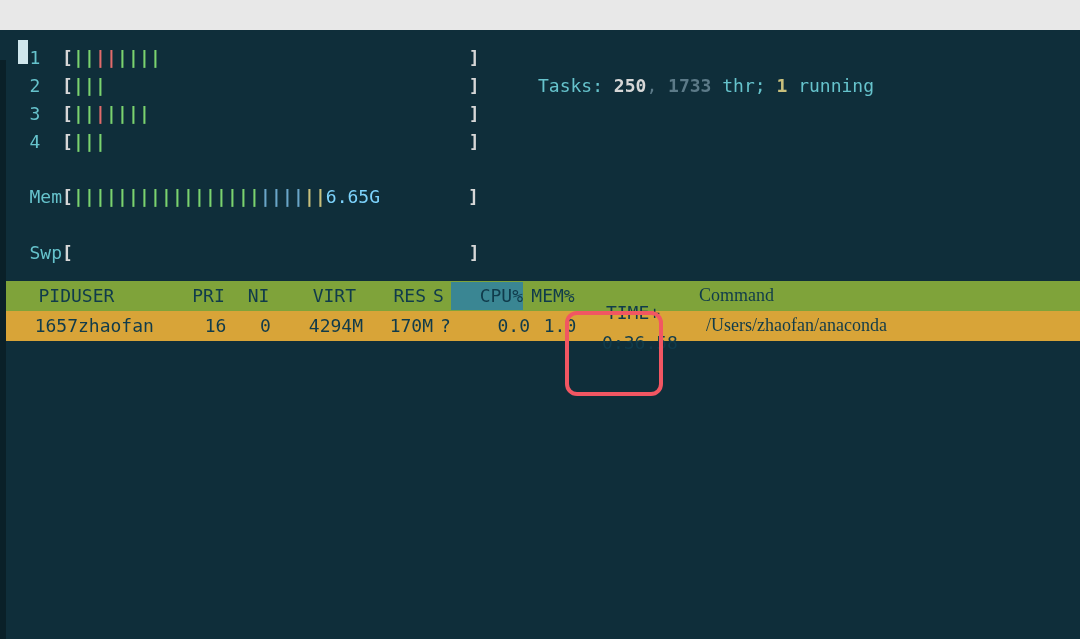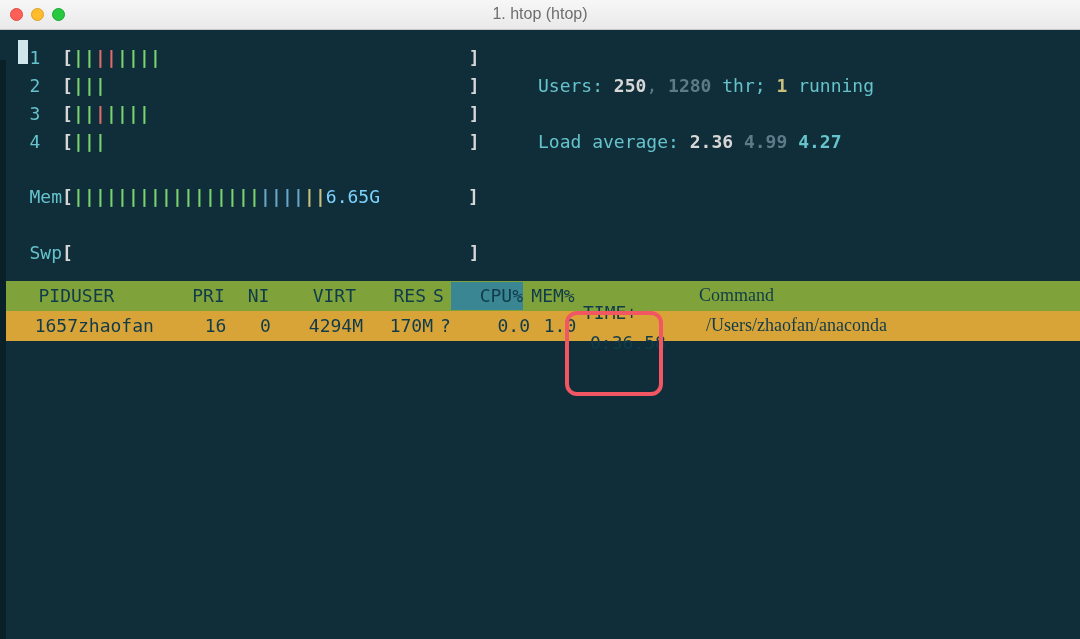--- a/index.html
+++ b/index.html
@@ -105,21 +105,21 @@
     .cell { display:inline-block; }
     .w-pid { width: 60px; text-align:right; }
     .w-user{ width: 110px; }
     .w-pri { width: 55px; text-align:center; }
     .w-ni  { width: 45px; text-align:center; }
     .w-virt{ width: 75px; text-align:right; }
     .w-res { width: 70px; text-align:right; }
     .w-s   { width: 25px; text-align:center; }
     .w-cpu { width: 72px; text-align:right; }
     .w-mem { width: 60px; text-align:center; }
-    .w-time{ width: 100px; text-align:left;margin-top:34px; }
+    .w-time{ width: 100px; text-align:center;margin-top:34px; }
     .w-cmd { padding-left: 16px; font-family: Liberation Serif, serif; }
     .highlight-box {
       position:absolute;
       border: 4px solid #f25662;
       border-radius: 12px;
       pointer-events:none;
     }
     .left-shadow {
       position:absolute;
       left:0; top:30px; bottom:0;
@@ -127,28 +127,20 @@
       background:#0a2028;
     }
     .toprow { display:flex;}
     .leftcol { width: 520px;}
     .rightcol { flex:1;}
   </style>
 </head>
 <body>
 
 <div class="window">
-  <div class="titlebar">
-    <div class="traffic">
-      <div class="dot dot-red"></div>
-      <div class="dot dot-yellow"></div>
-      <div class="dot dot-green"></div>
-    </div>
-    <div class="titletext">1. htop (htop)</div>
-  </div>
 
   <div class="term">
     <div class="left-shadow"></div>
     <span class="cursor" style="position:absolute;left:16px;top:10px;"></span>
 
     <div class="toprow">
       <div class="leftcol">
         <div id="cpu-meters">
             <div class="row"><span class="cpu-lbl" style="display:inline-block;width:44px;text-align:right;">1  </span><span class="bracket">[</span><span class="seg c-green">|</span><span class="seg c-green">|</span><span class="seg c-red">|</span><span class="seg c-red">|</span><span class="seg c-green">|</span><span class="seg c-green">|</span><span class="seg c-green">|</span><span class="seg c-green">|</span><span class="seg"> </span><span class="seg"> </span><span class="seg"> </span><span class="seg"> </span><span class="seg"> </span><span class="seg"> </span><span class="seg"> </span><span class="seg"> </span><span class="seg"> </span><span class="seg"> </span><span class="seg"> </span><span class="seg"> </span><span class="seg"> </span><span class="seg"> </span><span class="seg"> </span><span class="seg"> </span><span class="seg"> </span><span class="seg"> </span><span class="seg"> </span><span class="seg"> </span><span class="seg"> </span><span class="seg"> </span><span class="seg"> </span><span class="seg"> </span><span class="seg"> </span><span class="seg"> </span><span class="seg"> </span><span class="seg"> </span><span class="bracket">]</span></div>
             <div class="row"><span class="cpu-lbl" style="display:inline-block;width:44px;text-align:right;">2  </span><span class="bracket">[</span><span class="seg c-green">|</span><span class="seg c-green">|</span><span class="seg c-green">|</span><span class="seg"> </span><span class="seg"> </span><span class="seg"> </span><span class="seg"> </span><span class="seg"> </span><span class="seg"> </span><span class="seg"> </span><span class="seg"> </span><span class="seg"> </span><span class="seg"> </span><span class="seg"> </span><span class="seg"> </span><span class="seg"> </span><span class="seg"> </span><span class="seg"> </span><span class="seg"> </span><span class="seg"> </span><span class="seg"> </span><span class="seg"> </span><span class="seg"> </span><span class="seg"> </span><span class="seg"> </span><span class="seg"> </span><span class="seg"> </span><span class="seg"> </span><span class="seg"> </span><span class="seg"> </span><span class="seg"> </span><span class="seg"> </span><span class="seg"> </span><span class="seg"> </span><span class="seg"> </span><span class="seg"> </span><span class="bracket">]</span></div>
@@ -158,23 +150,21 @@
 
         <div class="row">
 <span class="cpu-lbl" style="display:inline-block;width:44px;text-align:right;">Mem</span><span class="bracket">[</span><span id="mem-bars" class="bar"><span class="seg c-green">|</span><span class="seg c-green">|</span><span class="seg c-green">|</span><span class="seg c-green">|</span><span class="seg c-green">|</span><span class="seg c-green">|</span><span class="seg c-green">|</span><span class="seg c-green">|</span><span class="seg c-green">|</span><span class="seg c-green">|</span><span class="seg c-green">|</span><span class="seg c-green">|</span><span class="seg c-green">|</span><span class="seg c-green">|</span><span class="seg c-green">|</span><span class="seg c-green">|</span><span class="seg c-green">|</span><span class="seg c-blue">|</span><span class="seg c-blue">|</span><span class="seg c-blue">|</span><span class="seg c-blue">|</span><span class="seg c-yellow">|</span><span class="seg c-yellow">|</span></span><span class="memval">6.65G</span><span id="mem-pad"><span class="seg"> </span><span class="seg"> </span><span class="seg"> </span><span class="seg"> </span><span class="seg"> </span><span class="seg"> </span><span class="seg"> </span><span class="seg"> </span></span><span class="bracket">]</span></div>
 
         <div class="row">
 <span class="cpu-lbl" style="display:inline-block;width:44px;text-align:right;">Swp</span><span class="bracket">[</span><span id="swp-pad"><span class="seg"> </span><span class="seg"> </span><span class="seg"> </span><span class="seg"> </span><span class="seg"> </span><span class="seg"> </span><span class="seg"> </span><span class="seg"> </span><span class="seg"> </span><span class="seg"> </span><span class="seg"> </span><span class="seg"> </span><span class="seg"> </span><span class="seg"> </span><span class="seg"> </span><span class="seg"> </span><span class="seg"> </span><span class="seg"> </span><span class="seg"> </span><span class="seg"> </span><span class="seg"> </span><span class="seg"> </span><span class="seg"> </span><span class="seg"> </span><span class="seg"> </span><span class="seg"> </span><span class="seg"> </span><span class="seg"> </span><span class="seg"> </span><span class="seg"> </span><span class="seg"> </span><span class="seg"> </span><span class="seg"> </span><span class="seg"> </span><span class="seg"> </span><span class="seg"> </span></span><span class="bracket">]</span></div>
       </div>
 
       <div class="rightcol">
         <div class="row">
-<span class="status-lbl">Users: </span><span class="status-val">250</span><span class="c-dim">, </span><span class="status-dim">1280</span><span class="status-lbl"> thr; </span><span class="c-yellow c-bold" style="color:#c9c07c;">1</span><span class="status-lbl"> running</span></div>
-        <div class="row">
-<span class="status-lbl">Load average: </span><span class="status-val">2.36</span> <span class="status-dim">4.99</span> <span class="status-lbl c-bold" style="color:#66c3cc;">4.27</span></div>
+<span class="status-lbl">Tasks: </span><span class="status-val">250</span><span class="c-dim">, </span><span class="status-dim">1733</span><span class="status-lbl"> thr; </span><span class="c-yellow c-bold" style="color:#c9c07c;">1</span><span class="status-lbl"> running</span></div>
       </div>
     </div>
 
     <div class="tbl">
       <div class="hdr">
 <span class="cell w-pid">PID</span> <span class="cell w-user">USER</span><span class="cell w-pri">PRI</span><span class="cell w-ni">NI</span><span class="cell w-virt">VIRT</span><span class="cell w-res">RES</span><span class="cell w-s">S</span><span class="cell w-cpu sorted">CPU%</span><span class="cell w-mem">MEM%</span><span class="cell w-time">TIME+</span><span class="cell w-cmd">Command</span></div>
       <div class="procrow">
 <span class="cell w-pid">1657</span> <span class="cell w-user">zhaofan</span><span class="cell w-pri">16</span><span class="cell w-ni">0</span><span class="cell w-virt">4294M</span><span class="cell w-res">170M</span><span class="cell w-s">?</span><span class="cell w-cpu">0.0</span><span class="cell w-mem">1.0</span><span class="cell w-time">0:36.58</span><span class="cell w-cmd">/Users/zhaofan/anaconda</span></div>
     </div>
 

